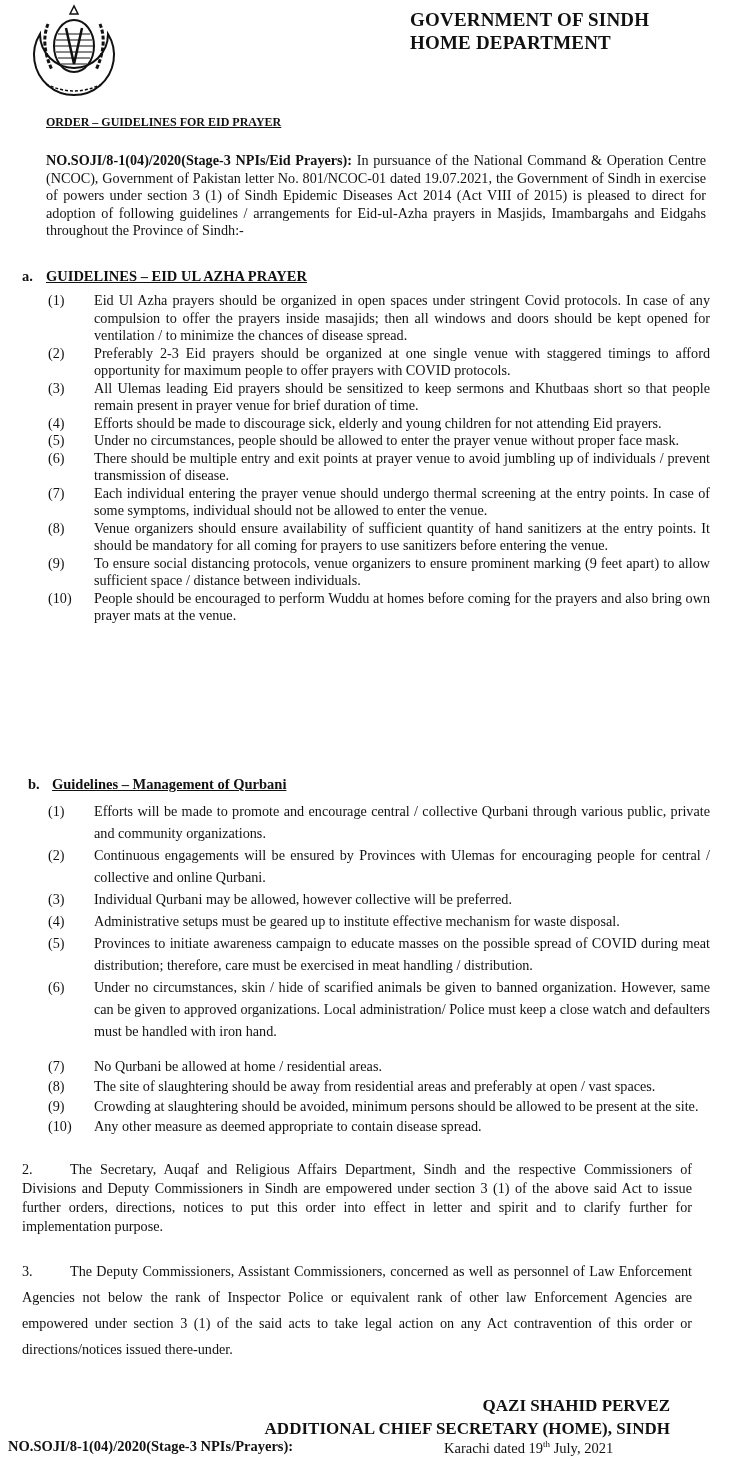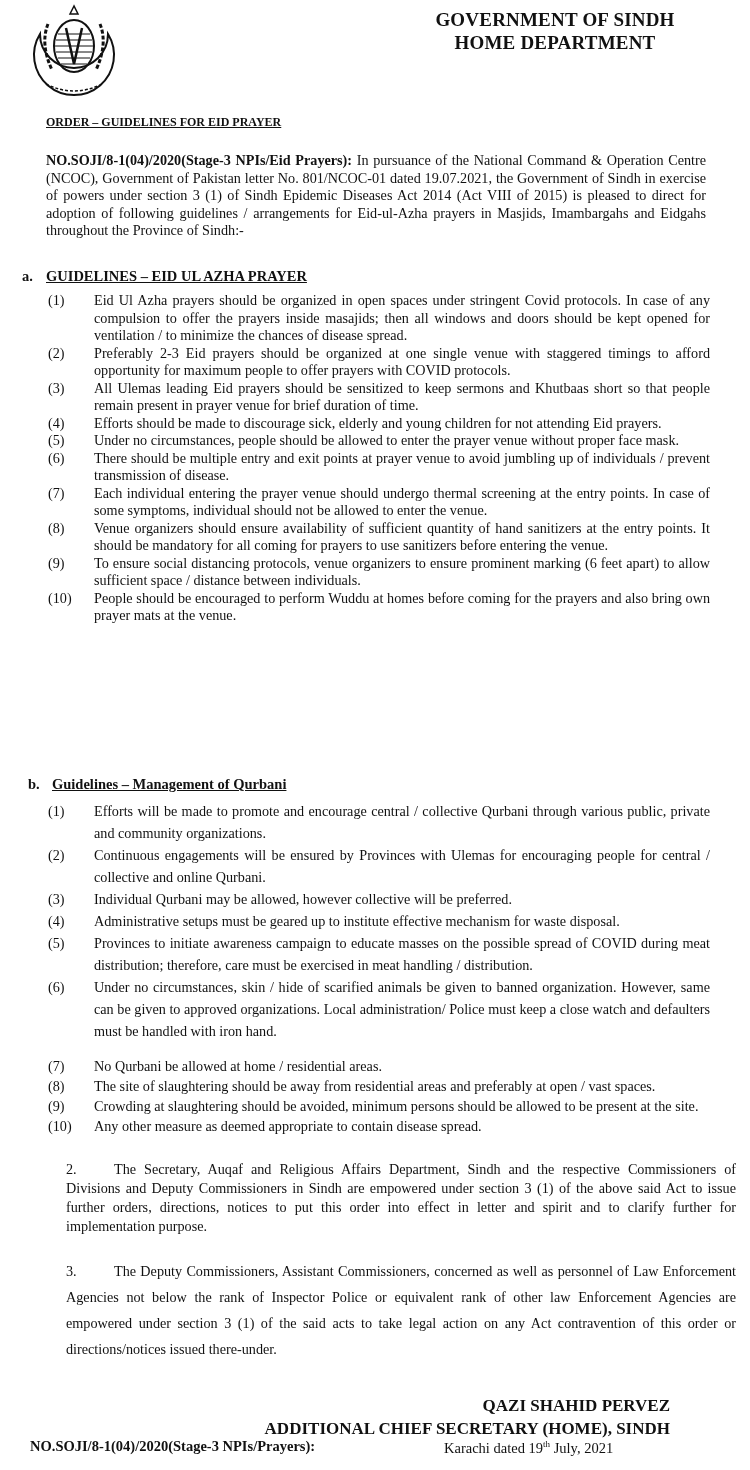--- a/index.html
+++ b/index.html
@@ -1,36 +1,36 @@
 <!DOCTYPE html>
 <html><head>
 <meta charset="utf-8">
 <style>
   html, body { margin: 0; padding: 0; background: #ffffff; }
   body { width: 750px; height: 1470px; position: relative; overflow: hidden;
          font-family: "Liberation Serif", serif; color: #111; font-size: 14.2px; line-height: 17.5px; }
   .logo { position: absolute; left: 26px; top: 4px; width: 96px; height: 98px; }
-  .gov { position: absolute; left: 410px; top: 8px; width: 290px; text-align: center;
+  .gov { position: absolute; left: 410px; top: 8px; width: 290px; 
          font-weight: bold; font-size: 19px; line-height: 23px; letter-spacing: 0.2px; }
   .order-title { position: absolute; left: 46px; top: 114px; font-weight: bold; font-size: 12px;
                  text-decoration: underline; }
   .intro { position: absolute; left: 46px; top: 152px; width: 660px; text-align: justify; }
   .intro .ref { font-weight: bold; }
   .sec-head { position: absolute; font-size: 14.5px; }
   .sec-head .letter { font-weight: bold; display: inline-block; width: 24px; }
   .sec-head .title { font-weight: bold; text-decoration: underline; }
   .items { position: absolute; left: 46px; width: 664px; }
   .item { display: flex; margin: 0; }
   .item .num { width: 46px; flex-shrink: 0; padding-left: 2px; }
   .item .txt { flex: 1; text-align: justify; }
-  .para { position: absolute; left: 22px; width: 670px; text-align: justify; margin-left: 44px; }
+  .para { position: absolute; left: 22px; width: 670px; text-align: justify; }
   .para .pnum { display: inline-block; width: 48px; }
   .sign { position: absolute; left: 250px; top: 1371px; width: 420px; text-align: right;
           font-weight: bold; font-size: 17px; line-height: 23px; margin-top: 23px; }
-  .footer-ref { position: absolute; left: 30px; top: 1438px; font-weight: bold; font-size: 14.5px; }
+  .footer-ref { position: absolute; left: 8px; top: 1438px; font-weight: bold; font-size: 14.5px; }
   .footer-date { position: absolute; left: 444px; top: 1436px; font-size: 14.5px; }
   .footer-date sup { font-size: 9px; }
 </style>
 </head>
 <body>
 
 <div class="logo">
   <svg width="96" height="98" viewBox="0 0 96 98">
     <path d="M14 30 A40 40 0 1 0 82 30 A34 34 0 1 1 14 30 Z" fill="none" stroke="#111" stroke-width="2"></path>
     <ellipse cx="48" cy="42" rx="20" ry="26" fill="none" stroke="#111" stroke-width="2"></ellipse>
@@ -93,21 +93,21 @@
   <div class="item">
       <span class="num">(7)</span>
       <span class="txt">Each individual entering the prayer venue should undergo thermal screening at the entry points. In case of some symptoms, individual should not be allowed to enter the venue.</span>
     </div>
   <div class="item">
       <span class="num">(8)</span>
       <span class="txt">Venue organizers should ensure availability of sufficient quantity of hand sanitizers at the entry points. It should be mandatory for all coming for prayers to use sanitizers before entering the venue.</span>
     </div>
   <div class="item">
       <span class="num">(9)</span>
-      <span class="txt">To ensure social distancing protocols, venue organizers to ensure prominent marking (6 feet apart) to allow sufficient space / distance between individuals.</span>
+      <span class="txt">To ensure social distancing protocols, venue organizers to ensure prominent marking (9 feet apart) to allow sufficient space / distance between individuals.</span>
     </div>
   <div class="item">
       <span class="num">(10)</span>
       <span class="txt">People should be encouraged to perform Wuddu at homes before coming for the prayers and also bring own prayer mats at the venue.</span>
     </div>
 </div>
 
 <div class="sec-head" style="left:22px; top:776px;padding-left:6px;">
   <span class="letter">b.</span><span class="title">Guidelines – Management of Qurbani</span>
 </div>

